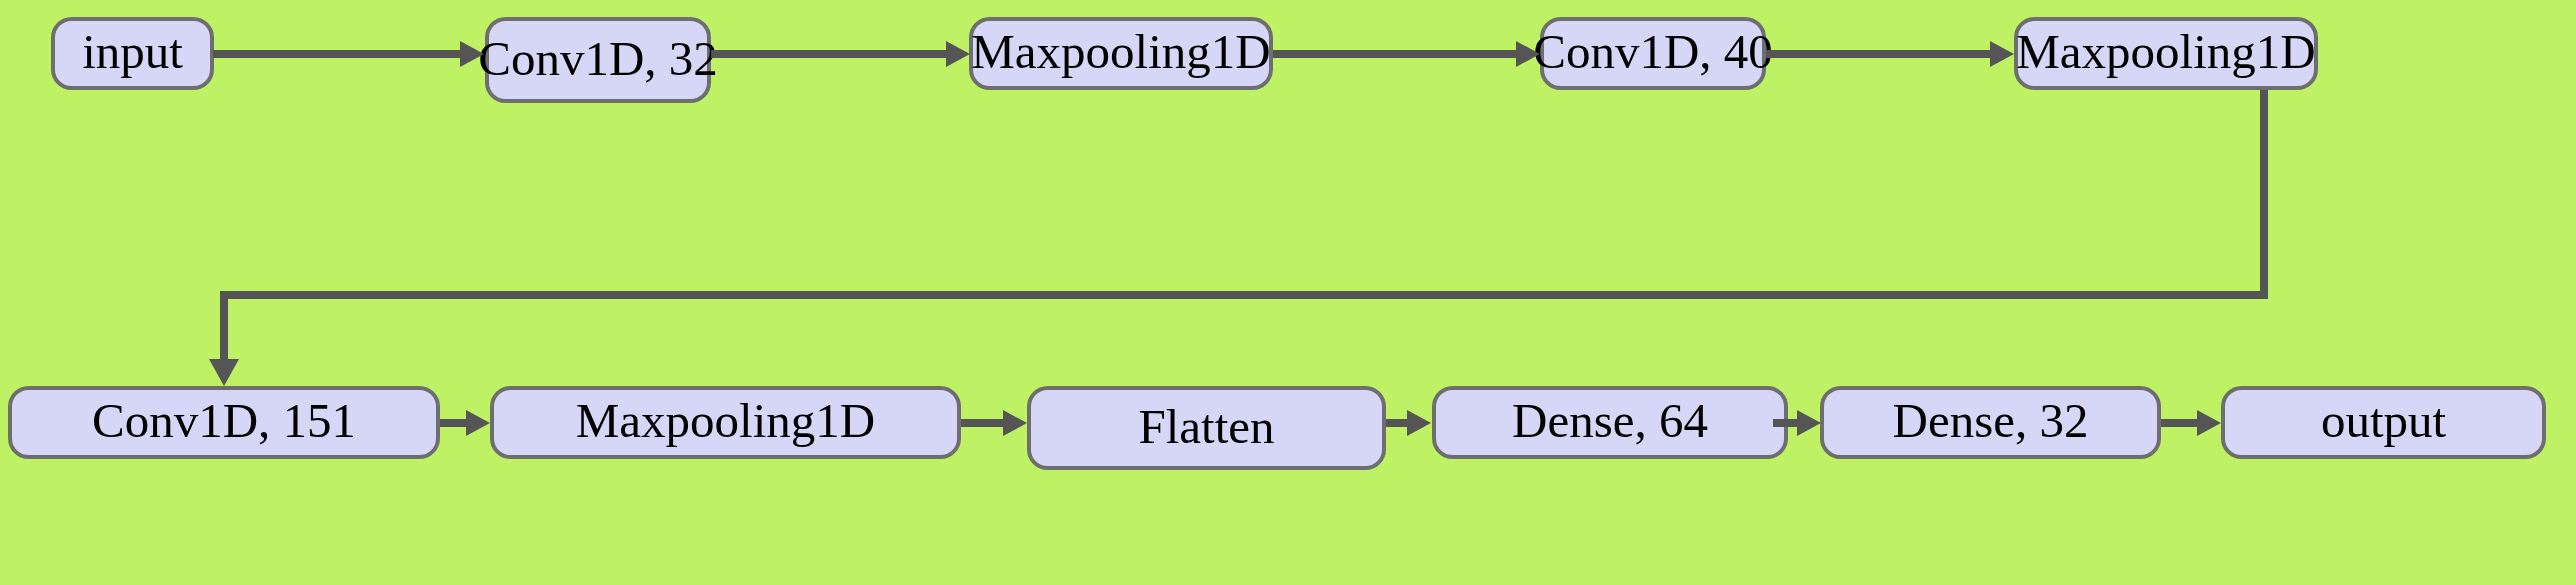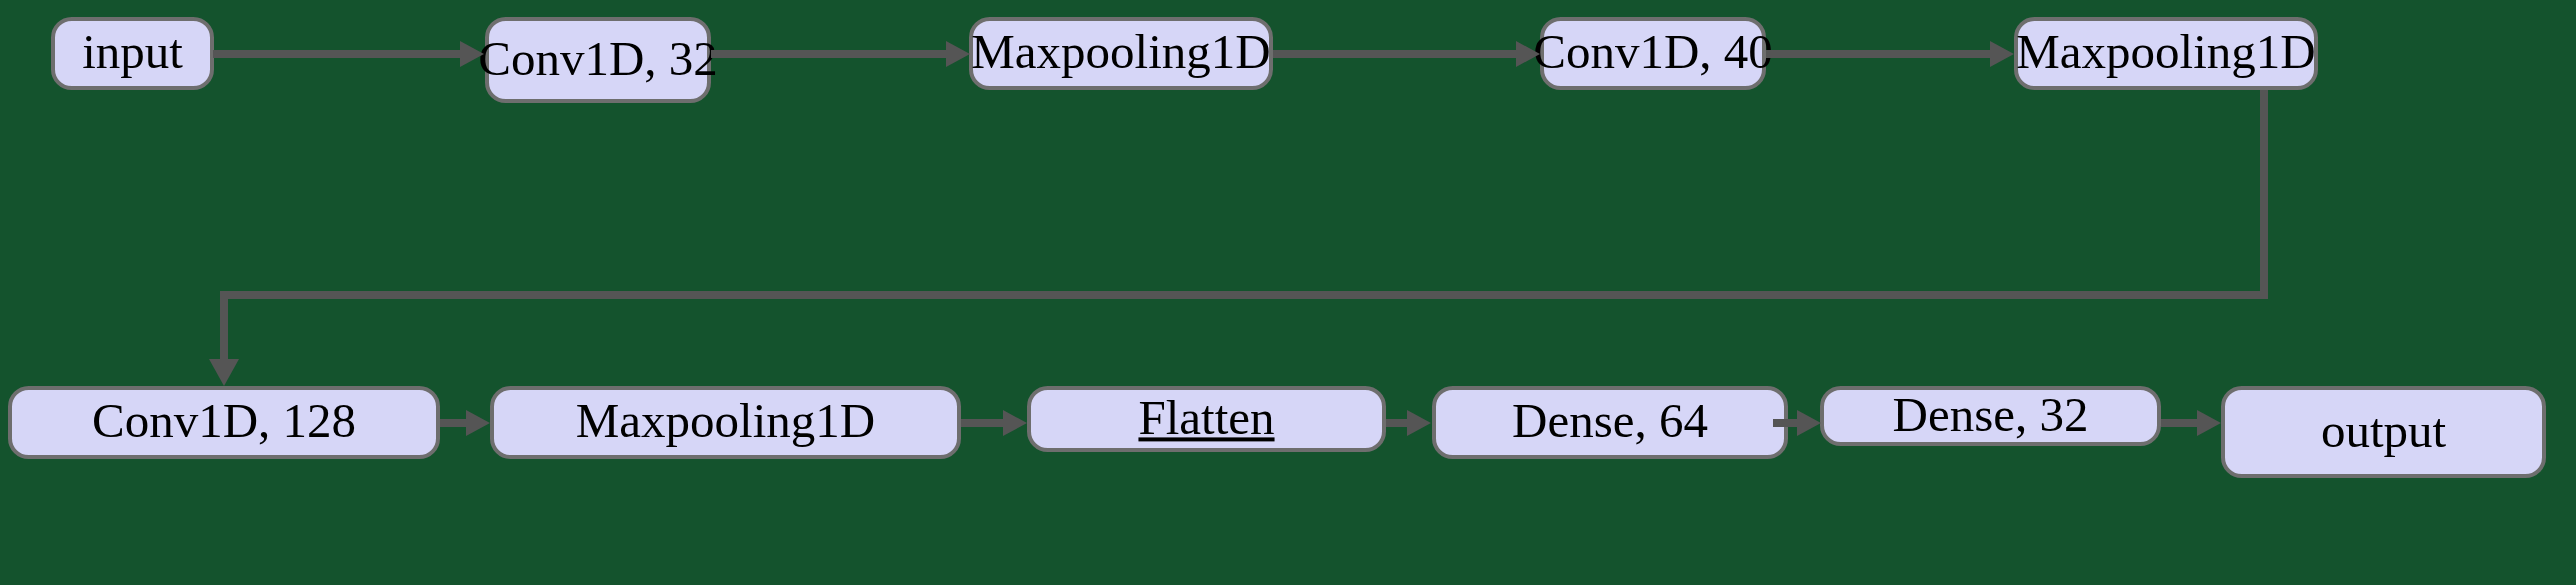--- a/index.html
+++ b/index.html
@@ -4,21 +4,21 @@
 <style>
   html, body {
     margin: 0;
     padding: 0;
     background: #ffffff;
   }
   #canvas {
     position: relative;
     width: 2576px;
     height: 585px;
-    background: #14532d;
+    background: #bef264;
     overflow: hidden;
     font-family: "Liberation Serif", "DejaVu Serif", serif;
   }
   .node {
     position: absolute;
     box-sizing: border-box;
     background: #d6d6f7;
     border: 4px solid #6e6e6e;
     border-radius: 20.6px;
     display: flex;
@@ -121,40 +121,40 @@
     <div class="shaft" style="width:224px;"></div>
     <div class="head" style="left:224px;"></div>
   </div>
 
   <div class="seg-v" style="left:2260px; top:90px; height:209px;"></div>
   <div class="seg-h" style="left:220px; top:291px; width:2048px;"></div>
   <div class="seg-v" style="left:220px; top:291px; height:68px;"></div>
   <div class="down-head" style="left:209px; top:359px;"></div>
 
   <div class="node" style="left:8px; top:386px; width:432px; height:73px;">
-    <span class="label">Conv1D, 128</span>
+    <span class="label">Conv1D, 151</span>
   </div>
 
   <div class="node" style="left:490px; top:386px; width:471px; height:73px;">
     <span class="label">Maxpooling1D</span>
   </div>
 
-  <div class="node" style="left:1027px; top:386px; width:359px; height:66px;text-decoration:underline;">
+  <div class="node" style="left:1027px; top:386px; width:359px; height:84px;">
     <span class="label">Flatten</span>
   </div>
 
   <div class="node" style="left:1432px; top:386px; width:356px; height:73px;">
     <span class="label">Dense, 64</span>
   </div>
 
-  <div class="node" style="left:1820px; top:386px; width:341px; height:60px;font-family:Liberation Serif, serif;">
+  <div class="node" style="left:1820px; top:386px; width:341px; height:73px;font-family:Liberation Serif, serif;">
     <span class="label">Dense, 32</span>
   </div>
 
-  <div class="node" style="left:2221px; top:386px; width:325px; height:92px;text-align:center;">
+  <div class="node" style="left:2221px; top:386px; width:325px; height:73px;text-align:center;">
     <span class="label">output</span>
   </div>
 
   <div class="h-arrow" style="left:440px; top:423px; width:50px;">
     <div class="shaft" style="width:28.6px;"></div>
     <div class="head" style="left:26px;"></div>
   </div>
 
   <div class="h-arrow" style="left:961px; top:423px; width:66px;">
     <div class="shaft" style="width:44px;"></div>

